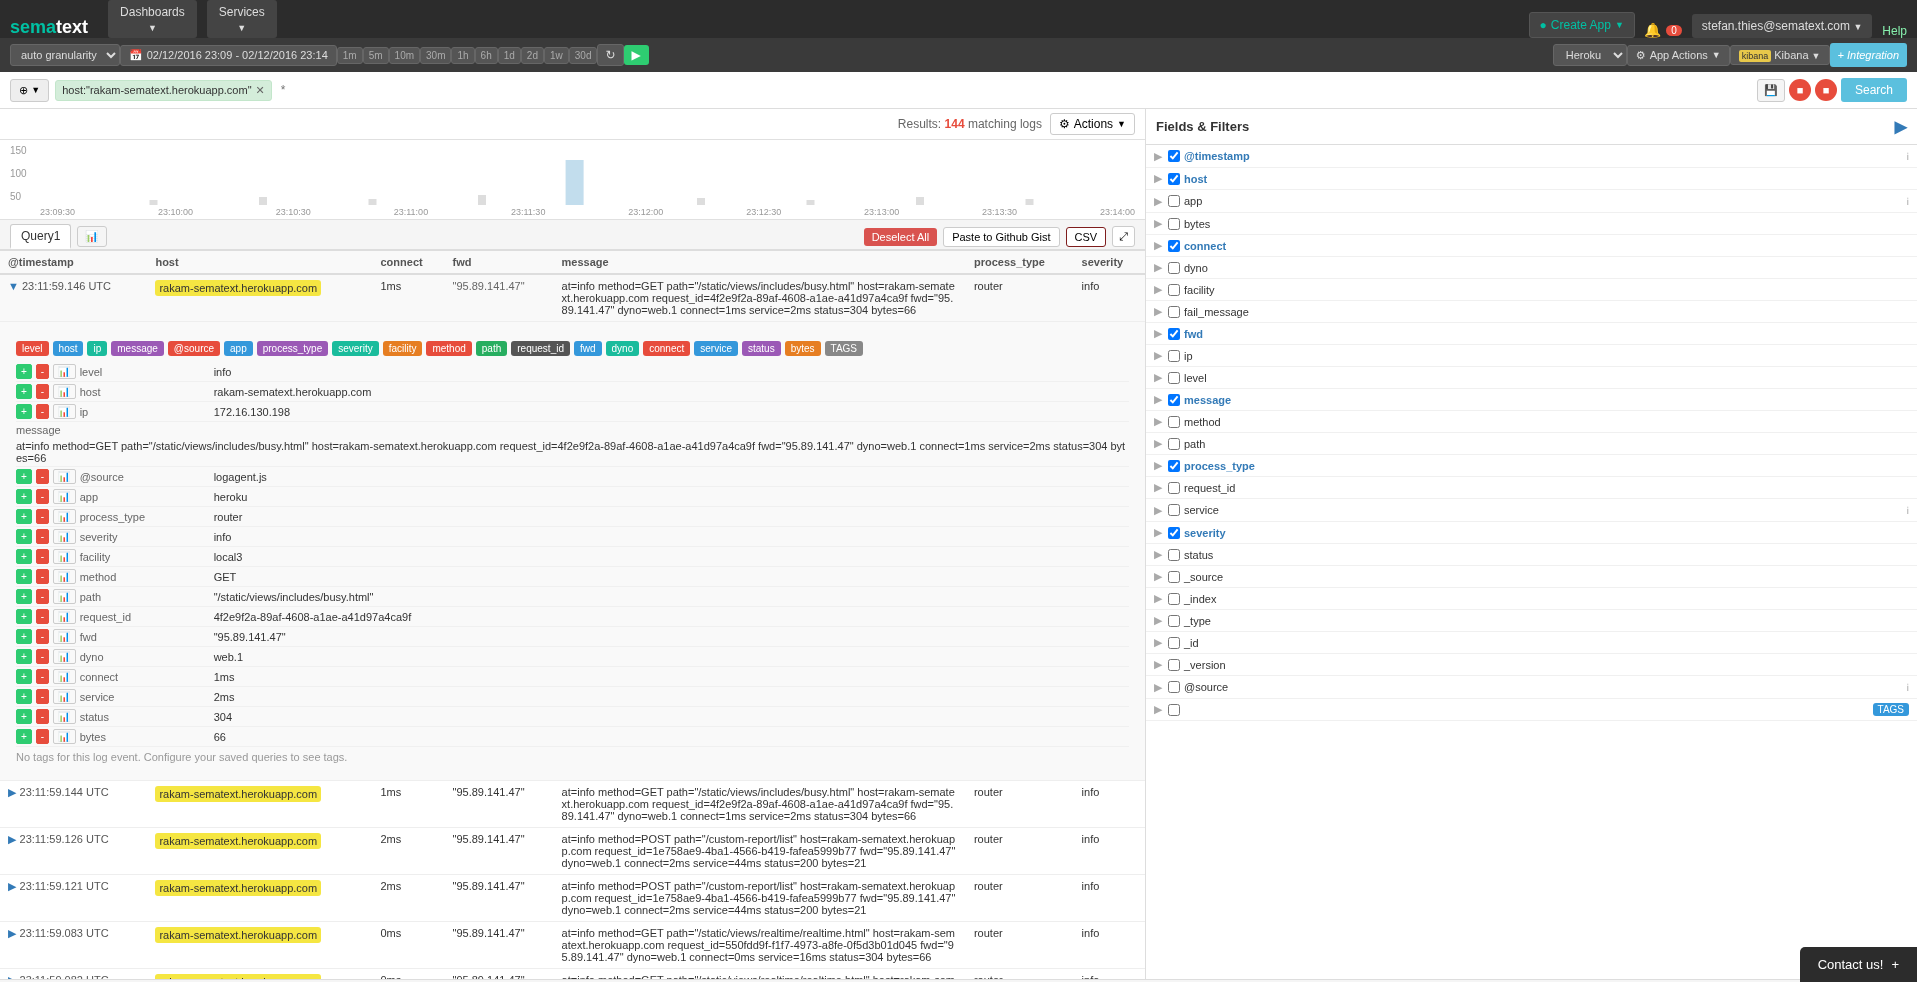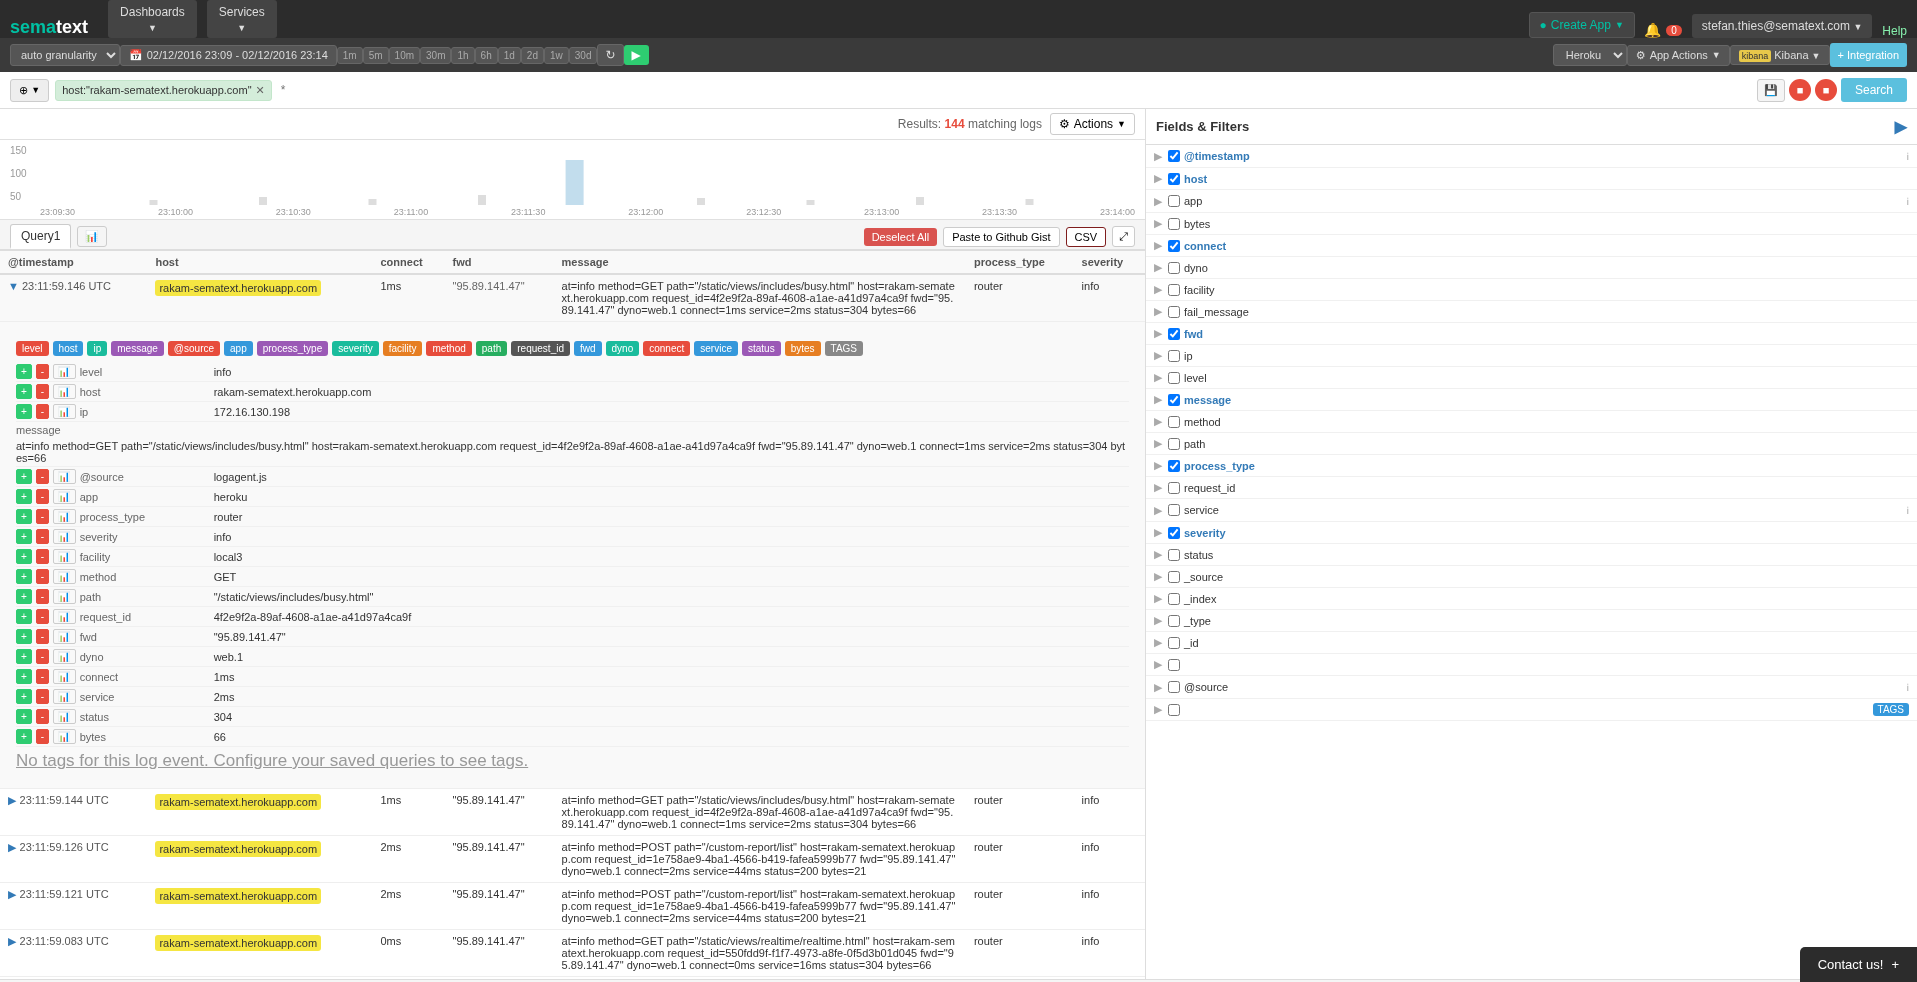--- a/index.html
+++ b/index.html
@@ -164,20 +164,21 @@
       cursor: pointer;
     }
     .integration-btn {
       background: #5bc0de;
       color: white;
       border: none;
       padding: 6px 8px;
       border-radius: 3px;
       font-size: 11px;
       cursor: pointer;
+      font-style: italic;
     }
 
     
     .search-bar {
       background: #fff;
       border-bottom: 1px solid #ddd;
       padding: 6px 10px;
       display: flex;
       align-items: center;
       gap: 6px;
@@ -489,24 +490,23 @@
       font-size: 10px;
     }
     .detail-field-row {
       display: flex;
       align-items: center;
       gap: 4px;
       padding: 2px 0;
       border-bottom: 1px solid #f0f0f0;
     }
     .tags-note {
-      font-size: 17px;
+      font-size: 11px;
       color: #999;
       padding: 4px 0;
-      text-decoration: underline;
     }
 
     
     .right-panel {
       flex: 1;
       background: white;
       border-left: 1px solid #ddd;
       overflow-y: auto;
       padding: 0;
     }
@@ -1116,20 +1116,21 @@
       <span class="field-name">_type</span>
     </div>
     <div class="field-item">
       <span class="field-expand">▶</span>
       <input type="checkbox" class="field-checkbox" style="">
       <span class="field-name">_id</span>
     </div>
     <div class="field-item">
       <span class="field-expand">▶</span>
       <input type="checkbox" class="field-checkbox" style="">
+      <span class="field-name">_version</span>
     </div>
     <div class="field-item">
       <span class="field-expand">▶</span>
       <input type="checkbox" class="field-checkbox" style="">
       <span class="field-name">@source</span>
       <span class="field-info">ℹ</span>
     </div>
     <div class="field-item">
       <span class="field-expand">▶</span>
       <input type="checkbox" class="field-checkbox" style="">

